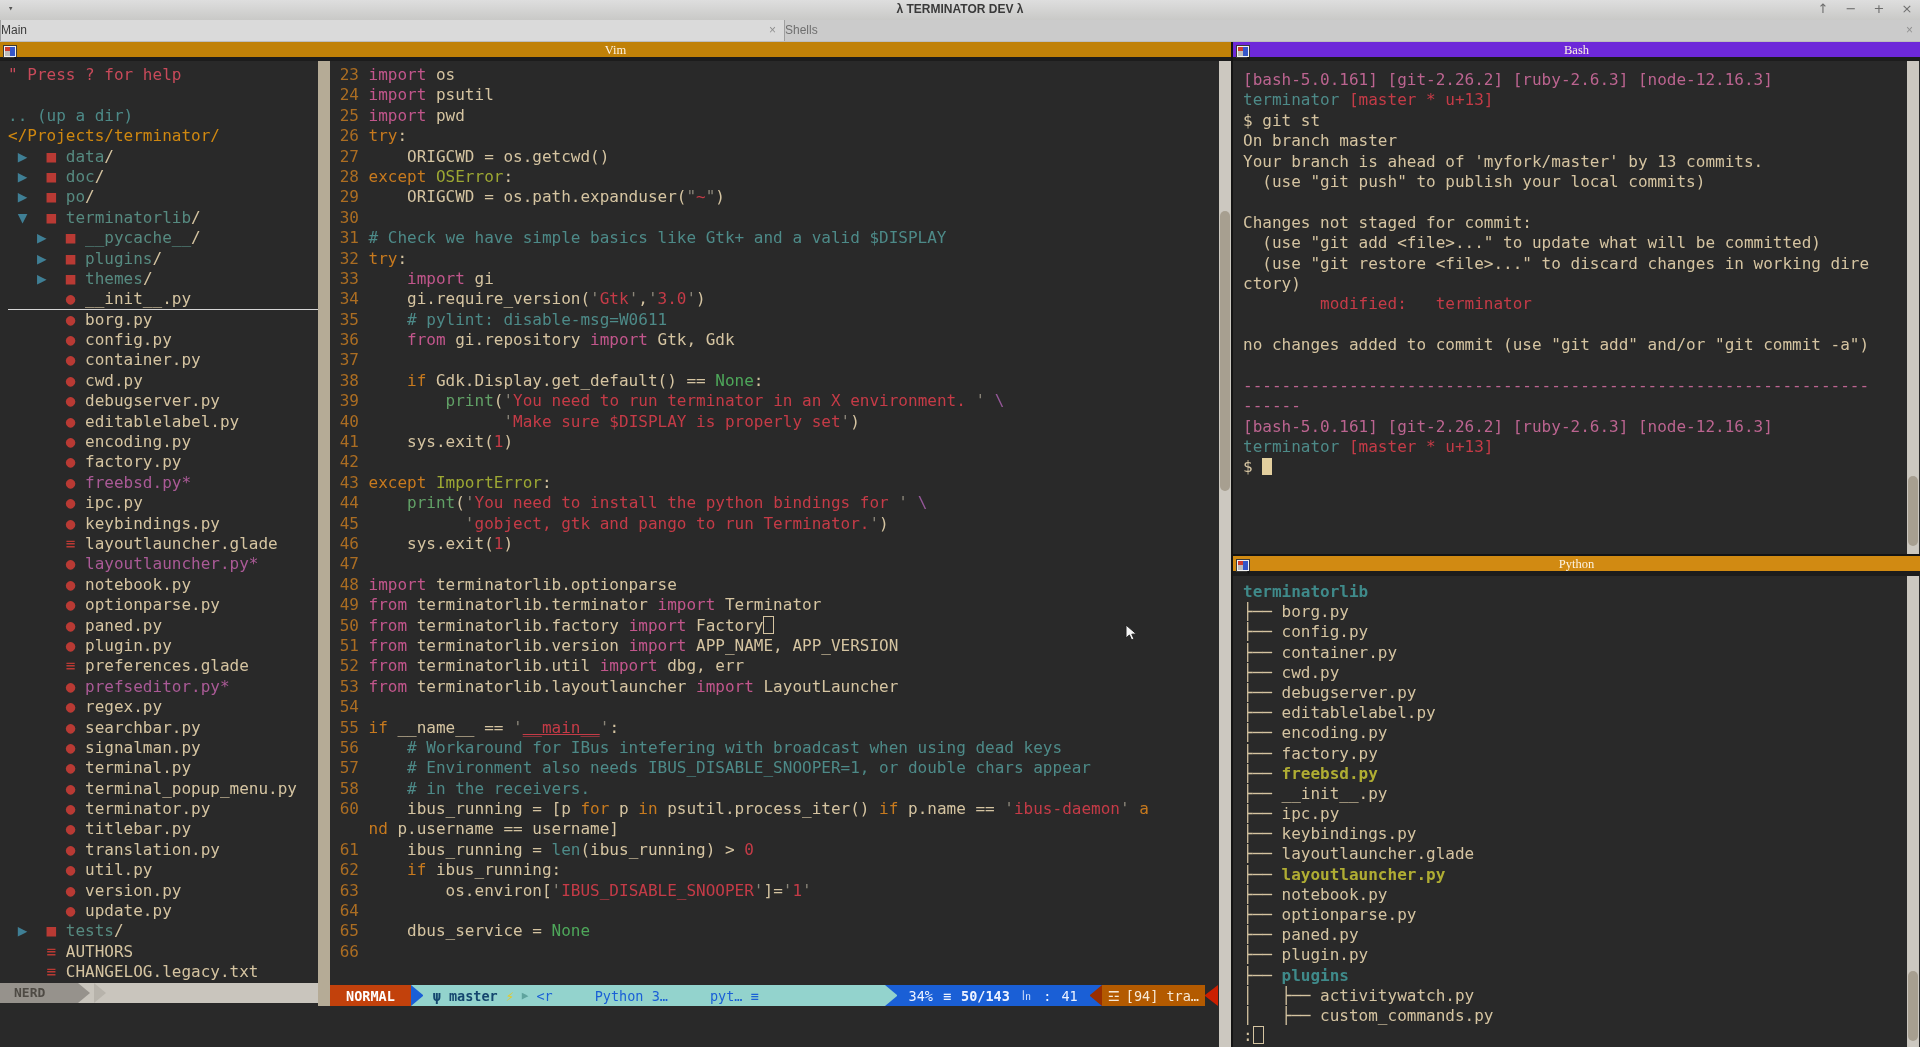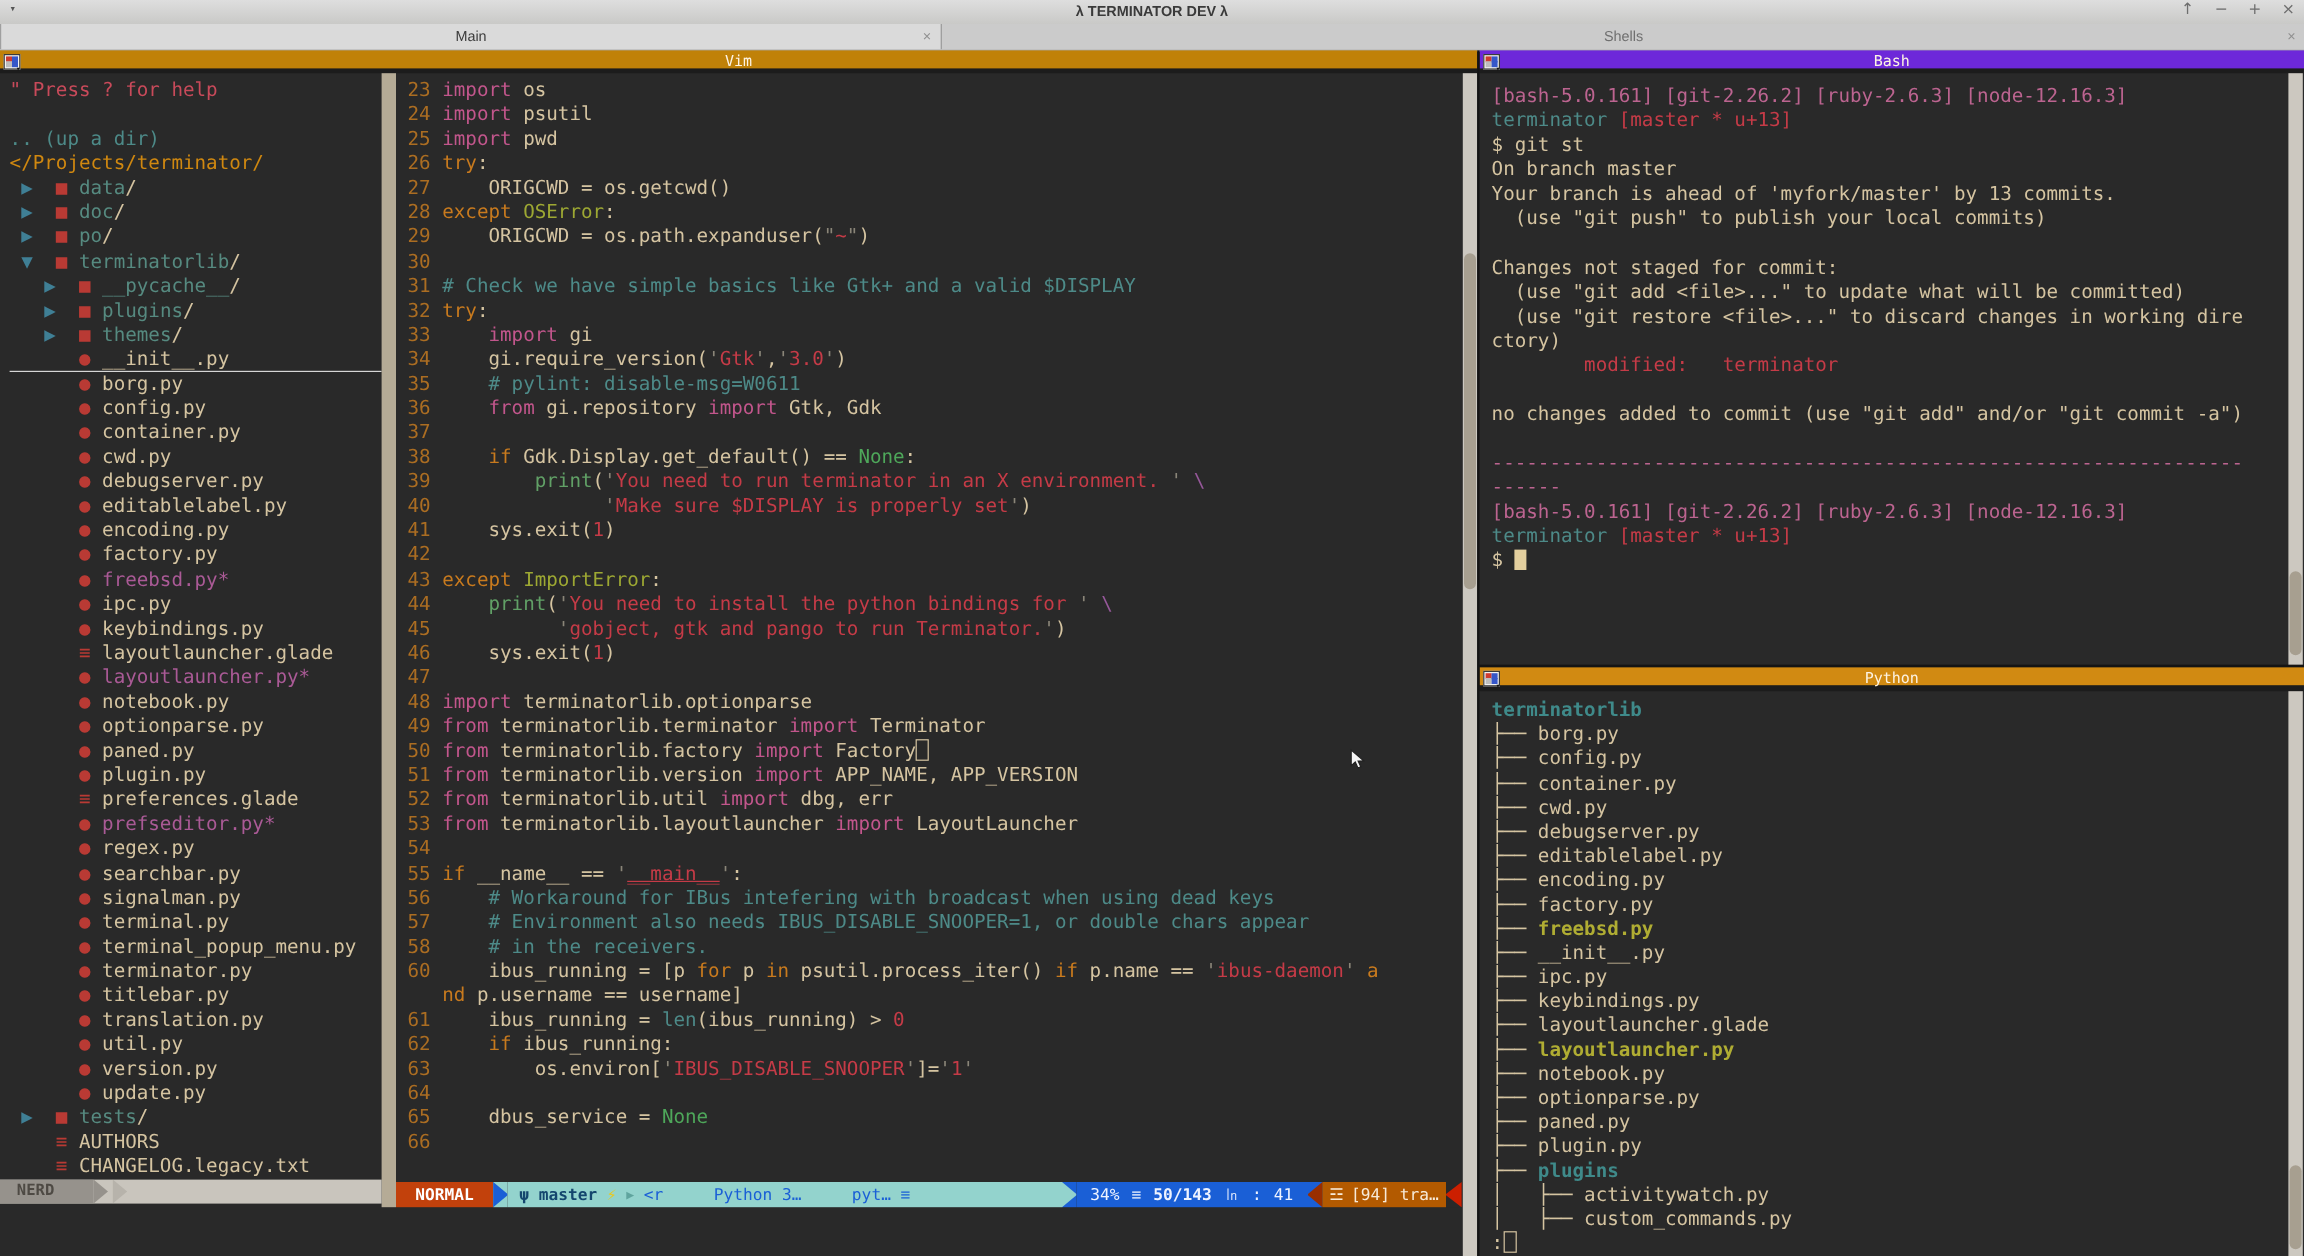--- a/index.html
+++ b/index.html
@@ -9,25 +9,25 @@
   .win-titlebar{position:absolute;left:0;top:0;width:1920px;height:20px;
     background:linear-gradient(#dedede,#c9c9c7);border-bottom:1px solid #a6a6a6;}
   .win-menu-arrow{position:absolute;left:8px;top:3px;font-size:9px;color:#555;}
   .win-title{position:absolute;left:0;right:0;top:2px;text-align:center;font:bold 12px "Liberation Sans",sans-serif;color:#3a3a3a;}
   .win-controls{position:absolute;right:6px;top:1px;display:flex;gap:14px;color:#6e6e6e;font-size:13px;font-family:"DejaVu Sans",sans-serif;}
   .win-controls span{cursor:default;width:14px;text-align:center;}
   .tabbar{position:absolute;left:0;top:20px;width:1920px;height:22px;background:#bdbdbd;border-bottom:1px solid #9a9a9a;}
   .tab{position:absolute;top:0;height:21px;border-right:1px solid #9f9f9f;border-left:1px solid #9f9f9f;}
   .tab-main{left:0;width:783px;background:#dadada;}
   .tab-shells{left:784px;width:1136px;background:#cbcbcb;}
-  .tab-label{position:absolute;left:0;right:0;top:3px;text-align:center;font:12px "Liberation Sans",sans-serif;color:#3c3c3c;}
+  .tab-label{position:absolute;left:0;right:0;top:3px;font:12px "Liberation Sans",sans-serif;color:#3c3c3c;}
   .tab-shells .tab-label{color:#6f6f6f;}
   .tab-close{position:absolute;right:8px;top:3px;font:12px "Liberation Sans",sans-serif;color:#909090;}
   
-  .ptitle{position:absolute;height:15px;}
+  .ptitle{position:absolute;height:15px;font-family:Liberation Serif, serif;}
   .ptitle .ptxt{position:absolute;left:0;right:0;top:1px;text-align:center;font-size:12.5px;color:#fdf3e3;}
   .ptitle-vim{left:0;top:42px;width:1231px;background:#c08108;}
   .ptitle-bash{left:1233px;top:42px;width:687px;background:#6d28d9;}
   .ptitle-python{left:1233px;top:556px;width:687px;background:#d18a12;}
   .grpicon{position:absolute;left:3px;top:3px;width:14px;height:13px;background:#f2f2f2;border:1px solid #3a3a3a;box-sizing:border-box;}
   .grpicon .q{position:absolute;width:5px;height:5px;}
   .grpicon .q1{left:1px;top:1px;background:#cf3b30;}
   .grpicon .q2{right:1px;top:1px;background:#3556c9;}
   .grpicon .q3{left:1px;bottom:1px;background:#bdbdbd;}
   .grpicon .q4{right:1px;bottom:1px;background:#3556c9;}

